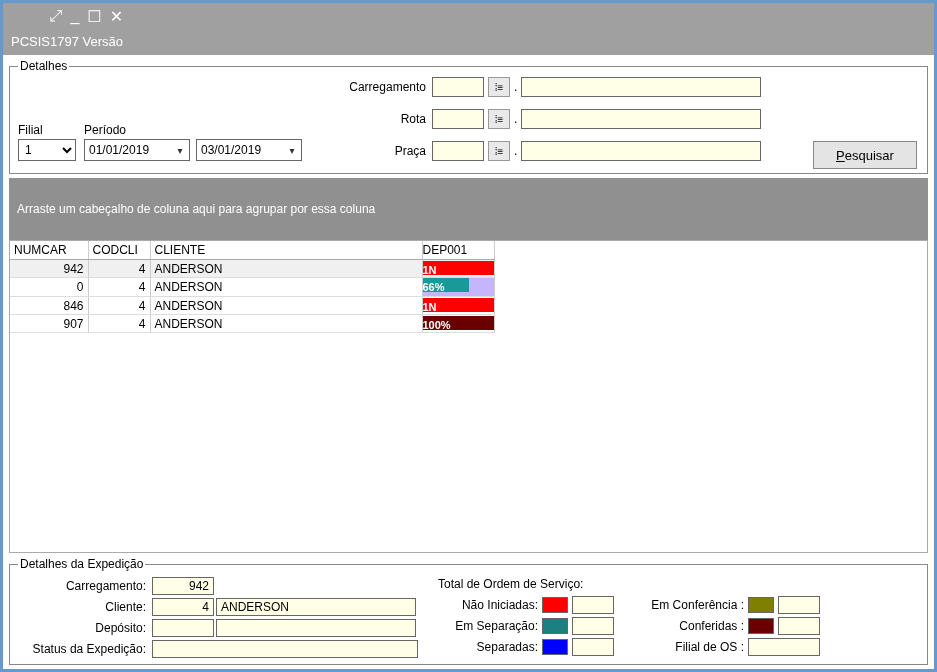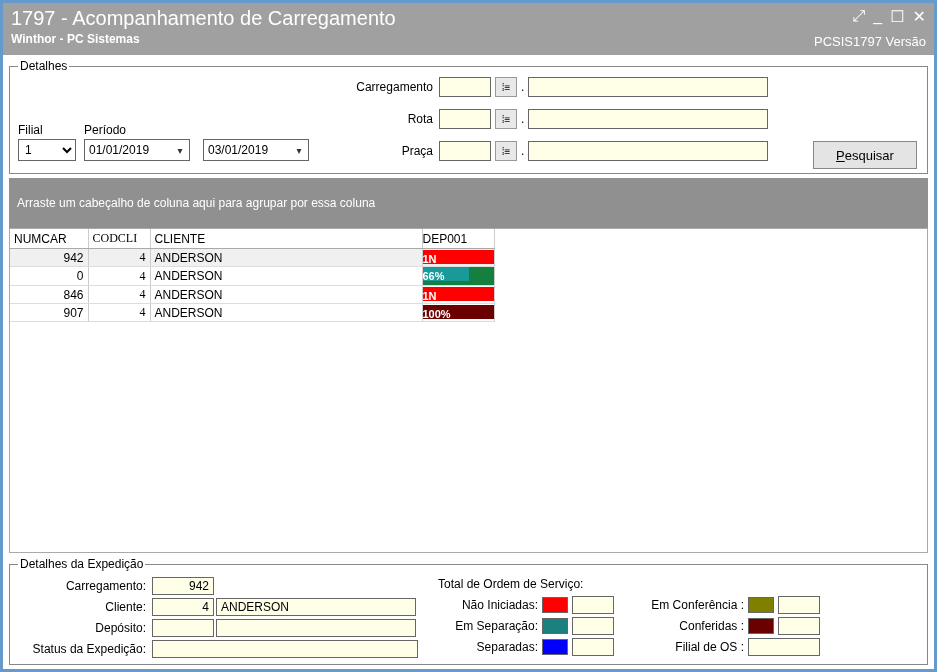--- a/index.html
+++ b/index.html
@@ -26,33 +26,33 @@
 .date-box .chev { width: 18px; text-align: center; font-size: 10px; color: #333; cursor: pointer; }
 .lookup-rows { display: flex; flex-direction: column; gap: 12px; margin-left: 20px; }
 .lookup-row { display: flex; align-items: center; gap: 4px; }
 .lookup-row label { font-size: 12px; width: 96px; text-align: right; margin-right: 2px; }
 .lookup-code { width: 52px; height: 20px; border: 1px solid #666; background: #ffffe8; font-size: 12px; padding: 1px 2px; }
 .lookup-btn { width: 22px; height: 20px; border: 1px solid #999; background: #e8e8e8; font-size: 10px; cursor: pointer; display: flex; align-items: center; justify-content: center; }
 .lookup-sep { font-size: 12px; }
 .lookup-desc { width: 240px; height: 20px; border: 1px solid #666; background: #ffffe8; font-size: 12px; padding: 1px 2px; }
 .btn-pesquisar { width: 104px; height: 28px; border: 1px solid #888; background: #e4e4e4; font-size: 13px; cursor: pointer; text-align: center; }
 .pesq-wrap { position: absolute; right: 10px; top: 68px; }
-.group-bar { background: #909090; color: #fff; font-size: 12px; padding: 18px 8px; margin: 0 6px; }
+.group-bar { background: #909090; color: #fff; font-size: 12px; padding: 24px 8px; margin: 0 6px; }
 .grid-wrap { flex: 1; margin: 0 6px 4px 6px; border: 1px solid #aaa; overflow: auto; background: #fff; }
 table.grid { border-collapse: collapse; font-size: 12px; }
 table.grid th { text-align: left; font-weight: normal; padding: 2px 4px; border-right: 1px solid #ccc; border-bottom: 1px solid #aaa; background: #fff; }
 table.grid td { padding: 1px 4px; border-right: 1px solid #ccc; border-bottom: 1px solid #ddd; height: 18px; }
 .col-numcar { width: 78px; text-align: right; }
-.col-codcli { width: 62px; text-align: right; font-family: Liberation Serif, serif; }
+.col-codcli { width: 62px; text-align: right; }
 .col-cliente { width: 272px; }
 .col-dep { width: 72px; text-align: center; padding: 0 !important; }
 .dep-cell { color: #fff; font-weight: bold; font-size: 11px; display: inline-block; width: 100%; height: 14px; line-height: 18px; text-align: left; }
 .dep-red { background: #ff0000; }
 .dep-teal { background: #1a9999; width: 66%; display: inline-block; }
-.dep-teal-wrap { background: #15803d; display: flex; }
+.dep-teal-wrap { background: #c4b5fd; display: flex; }
 .dep-dark { background: #6b0000; }
 tr.sel td { background: #f0f0f0; }
 fieldset.detalhes { border: 1px solid #888; margin: 0 6px 4px 6px; padding: 6px 8px 6px 8px; }
 fieldset.detalhes legend { font-size: 12px; padding: 0 2px; }
 .det-grid { display: flex; gap: 20px; }
 .det-left { display: flex; flex-direction: column; gap: 3px; }
 .det-row { display: flex; align-items: center; gap: 2px; }
 .det-row label { font-size: 12px; width: 128px; text-align: right; margin-right: 4px; }
 .det-val { height: 18px; border: 1px solid #666; background: #ffffe8; font-size: 12px; padding: 1px 4px; }
 .det-code { width: 62px; text-align: right; }
@@ -70,24 +70,20 @@
 .sw-teal { background: #1a8080; }
 .sw-blue { background: #0000ff; }
 .sw-olive { background: #808000; }
 .sw-dark { background: #6b0000; }
 </style>
 </head>
 <body>
 
 <div class="window">
   <div class="titlebar">
-    <div class="titlebar-left">
-      <div class="titlebar-title">1797 - Acompanhamento de Carregamento</div>
-      <div class="titlebar-sub">Winthor - PC Sistemas</div>
-    </div>
     <div class="titlebar-right">
       <div class="win-controls">
         <span>⤢</span>
         <span>_</span>
         <span>☐</span>
         <span>✕</span>
       </div>
       <div class="version">PCSIS1797  Versão</div>
     </div>
   </div>
@@ -97,21 +93,21 @@
       <legend>Detalhes</legend>
       <div class="filtros-row1">
         <div class="f-col">
           <label>Filial</label>
           <select class="filial">
             <option>1</option>
           </select>
         </div>
         <div class="f-col">
           <label>Período</label>
-          <div style="display:flex; gap:13px;align-items:center;">
+          <div style="display:flex; gap:6px;align-items:center;">
             <div class="date-box">
               <input value="01/01/2019" style="">
               <span class="chev">▾</span>
             </div>
             <div class="date-box">
               <input value="03/01/2019" style="">
               <span class="chev">▾</span>
             </div>
           </div>
         </div>

